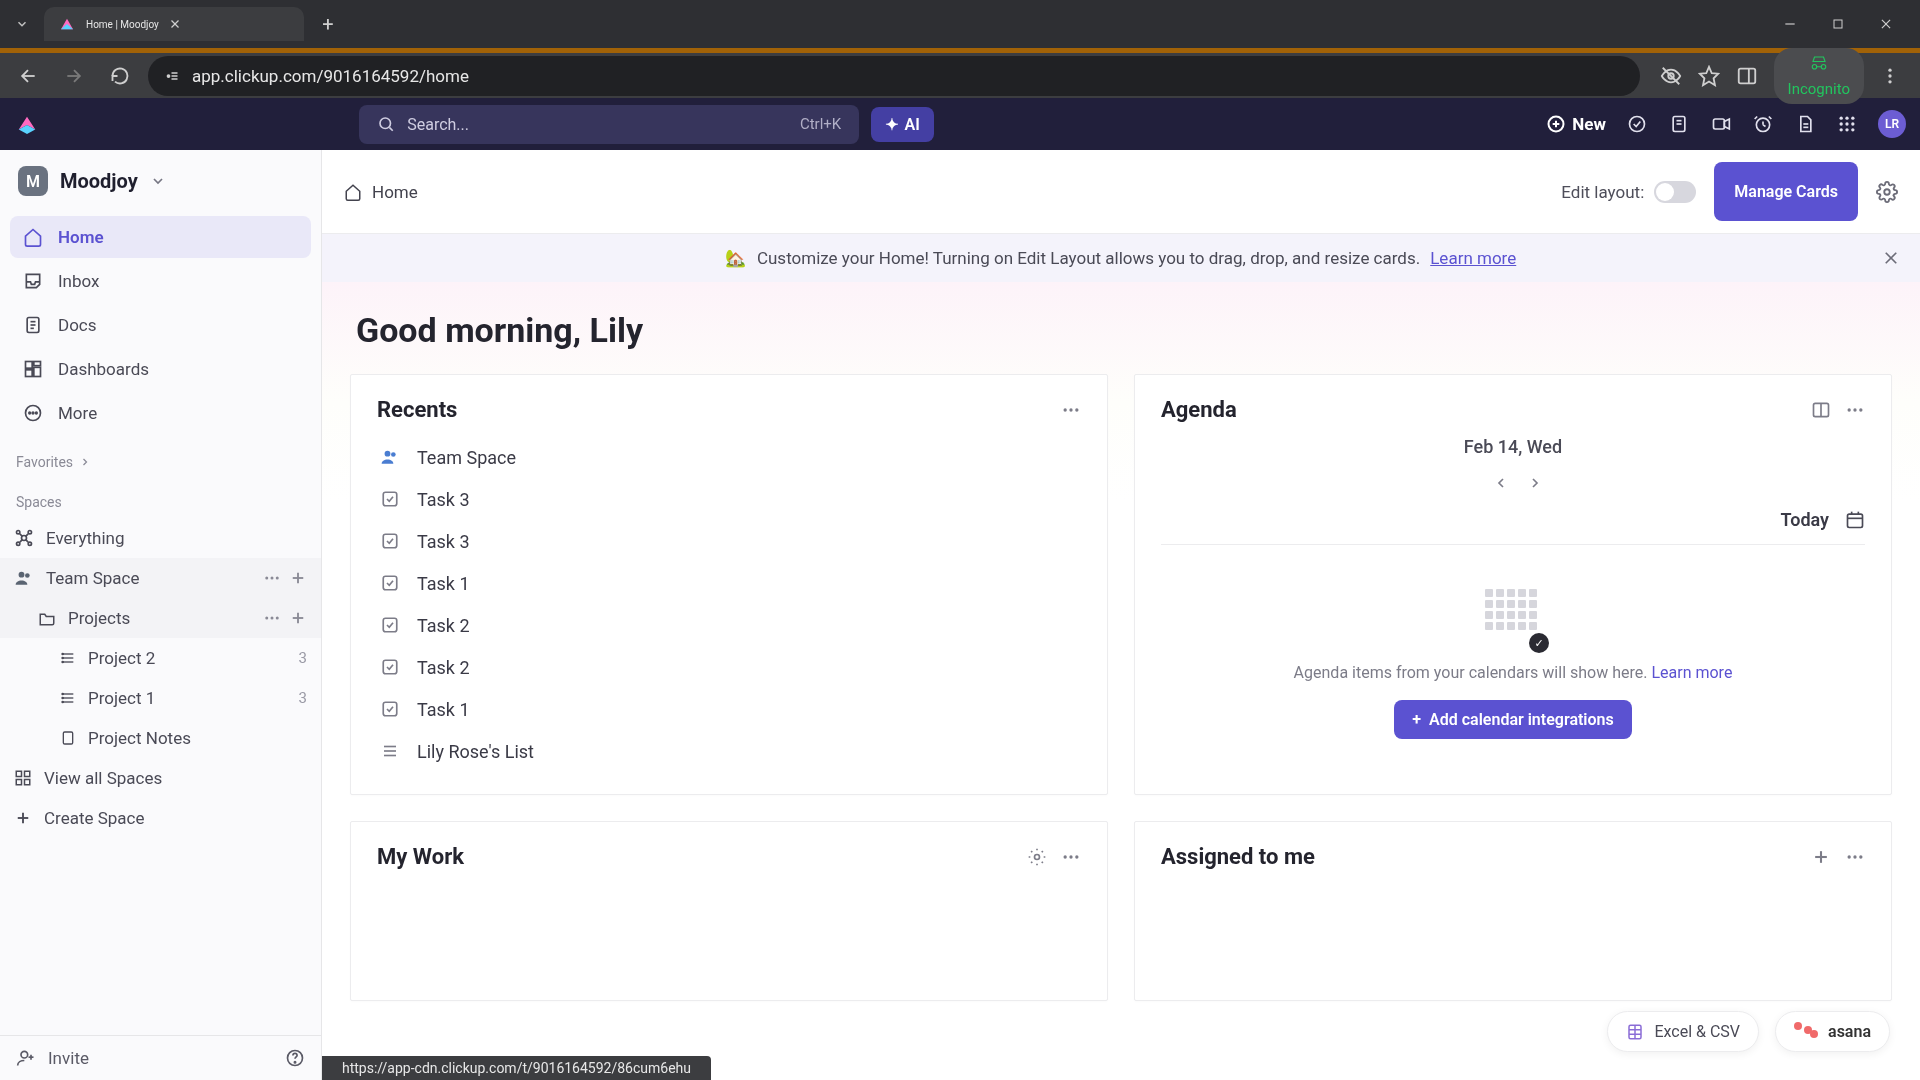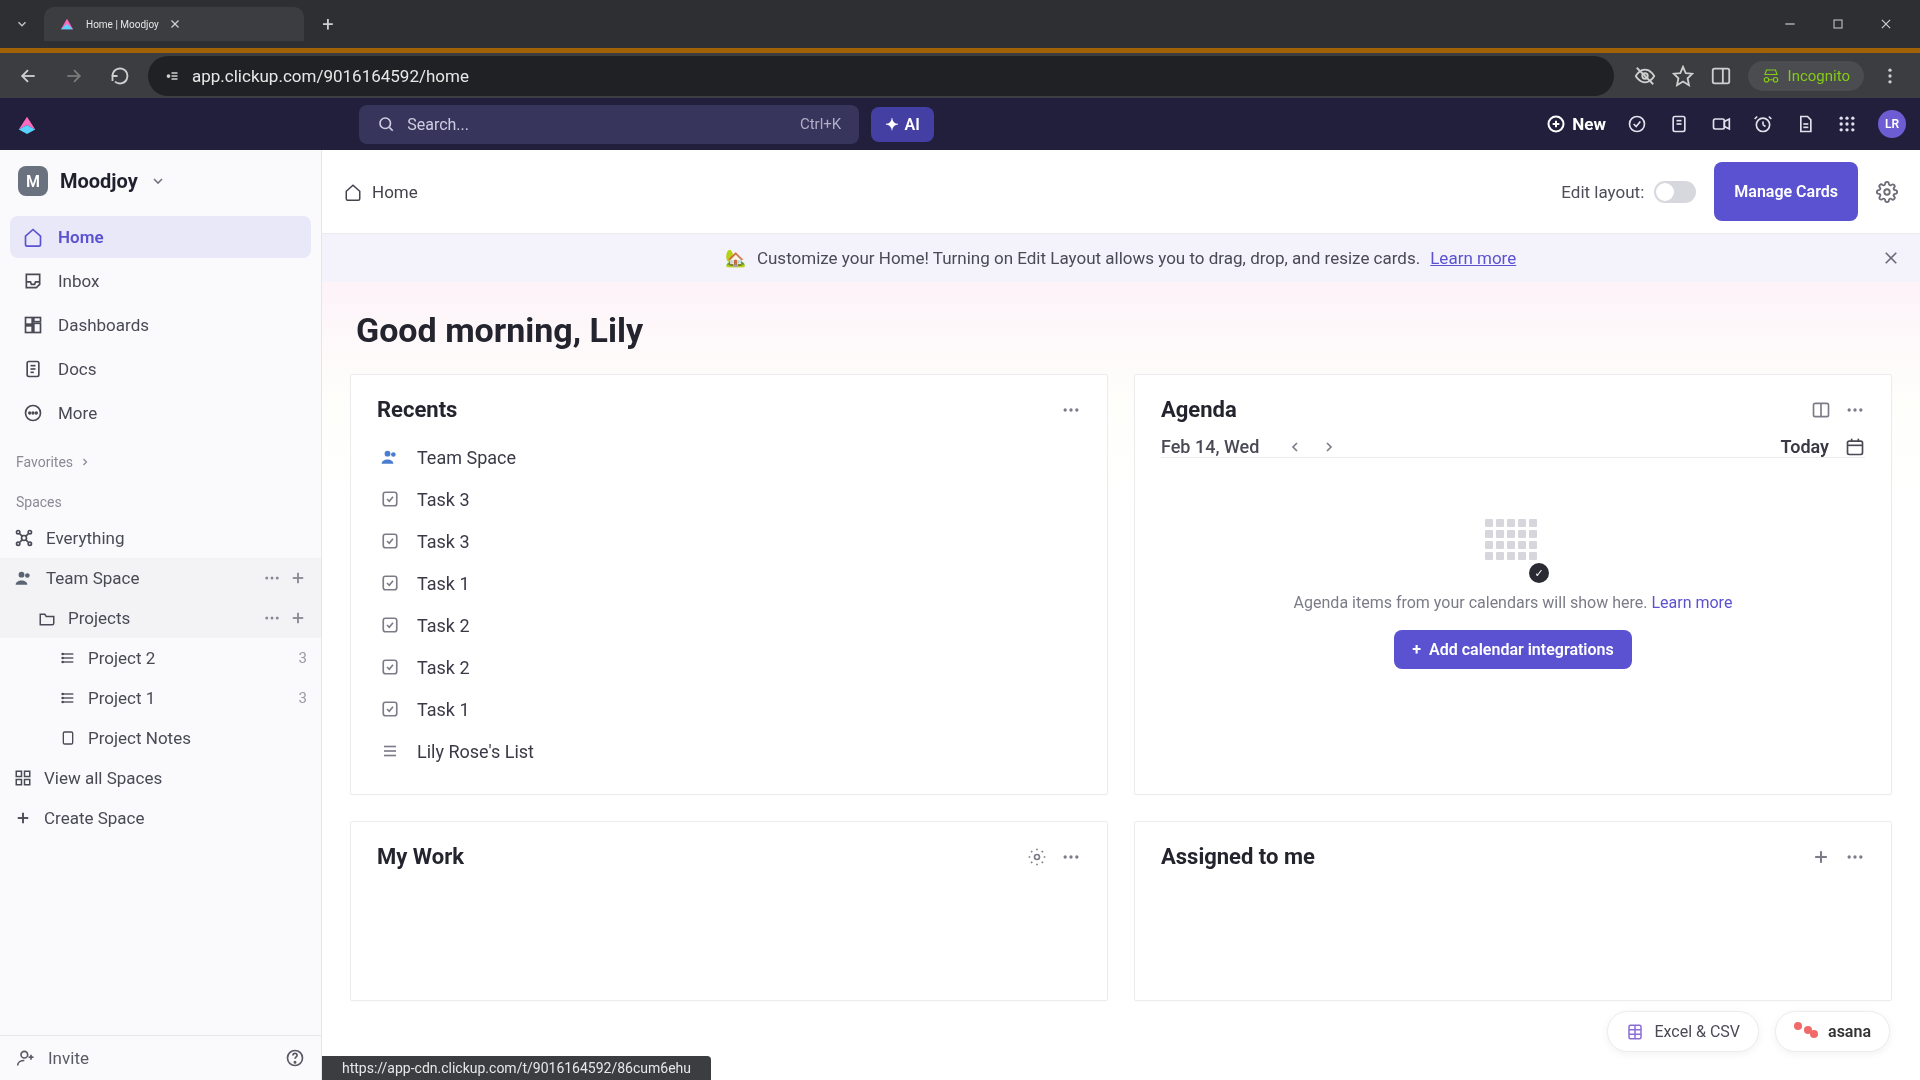--- a/index.html
+++ b/index.html
@@ -17,21 +17,21 @@
 .new-tab { width: 32px; height: 32px; display: flex; align-items: center; justify-content: center; color: #cfcfcf; font-size: 20px; border-radius: 50%; }
 .win-controls { margin-left: auto; display:flex; gap: 28px; padding-right: 16px; color:#cfcfcf;}
 .win-btn { width: 20px; height: 20px; display:flex; align-items:center; justify-content:center;}
 
 .url-bar { height: 50px; display: flex; align-items: center; padding: 0 10px; gap: 10px; background:#3c3d40; border-top:5px solid #a16207;}
 .nav-btn { width: 36px; height: 36px; display: flex; align-items: center; justify-content: center; color: #cfcfcf; border-radius:50%;}
 .nav-btn.disabled { color: #7a7a7a; }
 .url-field { flex: 1; background: #202124; color: #e7e7e7; border-radius: 22px; padding: 10px 16px; font-size: 17px; display:flex; align-items:center; gap:10px;}
 .url-field .lock { color:#cfcfcf; }
 .url-right-icons { display:flex; gap:16px; align-items:center; color:#cfcfcf; padding: 0 10px;}
-.incog-pill { display:flex; align-items:center; gap:8px; background:#4b4c4f; color:#84cc16; padding:6px 14px; border-radius:18px; font-size:15px;}
+.incog-pill { display:flex; align-items:center; gap:8px; background:#4b4c4f; color:#22c55e; padding:6px 14px; border-radius:18px; font-size:15px;flex-direction:column;}
 
 
 .app { background:#211f3b; color:white;}
 .app-header { height: 52px; display:flex; align-items:center; padding: 0 14px; gap:14px; }
 .app-logo { width:26px; height:26px; border-radius:6px; display:flex; align-items:center; justify-content:center;}
 .search-bar { margin-left:auto; margin-right:auto; display:flex; align-items:center; gap:12px; }
 .search-input { width: 500px; background: #37355c; border-radius: 8px; padding: 10px 18px; display:flex; align-items:center; gap:12px; color:#cfcde1;margin-left:6px;}
 .search-input .kbd { margin-left:auto; color:#b0aec6; font-size:15px;}
 .ai-btn { background:#443fa3; padding:8px 14px; border-radius:8px; display:flex; align-items:center; gap:6px; font-weight:600;}
 .header-right { display:flex; align-items:center; gap:20px; margin-left:auto;}
@@ -76,21 +76,21 @@
 
 .page-body { padding: 18px 28px; background: linear-gradient(180deg, #fdf3f9 0%, #fefefb 120px, #ffffff 220px); flex:1; overflow:auto; position:relative;}
 .greeting { font-size:34px; font-weight:700; color:#24242e; margin:10px 6px 24px;}
 .cards-row { display:flex; gap:26px; margin-bottom:26px;}
 .card { background:#fff; border:1px solid #ececee; border-radius:2px; padding:22px 26px; flex:1; box-shadow: 0 1px 2px rgba(0,0,0,0.02);}
 .card-header { display:flex; align-items:center; gap:12px; margin-bottom:14px;}
 .card-title { font-size:22px; font-weight:700; color:#24242e;}
 .card-actions { margin-left:auto; display:flex; gap:14px; color:#7c7c88;}
 .recent-item { display:flex; align-items:center; gap:16px; padding:10px 2px; color:#3a3a46; font-size:18px;}
 .recent-item .icn { width:22px; height:22px; display:flex; align-items:center; justify-content:center; color:#7c7c88;}
-.agenda-date-row { display:flex; align-items:center; gap:18px; color:#4a4a56; font-size:18px; margin-bottom:21px; padding-bottom:0; border-bottom:1px solid #ececee;}
+.agenda-date-row { display:flex; align-items:center; gap:18px; color:#4a4a56; font-size:18px; margin-bottom:4px; padding-bottom:14px; border-bottom:1px solid #ececee;flex-direction:column;}
 .agenda-date-row .date { font-weight:500;}
 .agenda-nav { display:flex; gap:18px; color:#7c7c88; margin-left:10px;}
 .agenda-right { margin-left:auto; display:flex; align-items:center; gap:16px;}
 .today { font-weight:600; color:#3a3a46;}
 .agenda-empty { display:flex; flex-direction:column; align-items:center; padding:40px 0 20px; gap:18px;}
 .cal-img { width:56px; height:56px; position:relative;}
 .cal-grid-ico { display:grid; grid-template-columns:repeat(5,8px); grid-auto-rows:8px; gap:3px;}
 .cal-grid-ico div { background:#d6d6dc; border-radius:1px;}
 .cal-check { position:absolute; right:-8px; bottom:-8px; width:20px; height:20px; border-radius:50%; background:#2a2a32; color:#fff; display:flex; align-items:center; justify-content:center; font-size:11px;}
 .agenda-empty-text { color:#7c7c88; font-size:16px;}
@@ -331,38 +331,38 @@
             <svg width="20" height="20" viewBox="0 0 24 24" fill="none" stroke="currentColor" stroke-width="2">
               <path d="M4 4h16v12l-4 4H4z"></path>
               <polyline points="4 13 9 13 10 16 14 16 15 13 20 13"></polyline>
             </svg>
           </span>
         <span>Inbox</span>
       </div>
       <div class="sb-item">
         <span class="icn">
             <svg width="20" height="20" viewBox="0 0 24 24" fill="none" stroke="currentColor" stroke-width="2">
+              <rect x="5" y="3" width="14" height="18" rx="2"></rect>
+              <line x1="9" y1="8" x2="15" y2="8"></line>
+              <line x1="9" y1="12" x2="15" y2="12"></line>
+              <line x1="9" y1="16" x2="13" y2="16"></line>
+            </svg>
+          </span>
+        <span>Docs</span>
+      </div>
+      <div class="sb-item">
+        <span class="icn">
+            <svg width="20" height="20" viewBox="0 0 24 24" fill="none" stroke="currentColor" stroke-width="2">
               <rect x="3" y="3" width="8" height="8"></rect>
               <rect x="13" y="3" width="8" height="5"></rect>
               <rect x="13" y="10" width="8" height="11"></rect>
               <rect x="3" y="13" width="8" height="8"></rect>
             </svg>
           </span>
         <span>Dashboards</span>
-      </div>
-      <div class="sb-item">
-        <span class="icn">
-            <svg width="20" height="20" viewBox="0 0 24 24" fill="none" stroke="currentColor" stroke-width="2">
-              <rect x="5" y="3" width="14" height="18" rx="2"></rect>
-              <line x1="9" y1="8" x2="15" y2="8"></line>
-              <line x1="9" y1="12" x2="15" y2="12"></line>
-              <line x1="9" y1="16" x2="13" y2="16"></line>
-            </svg>
-          </span>
-        <span>Docs</span>
       </div>
       <div class="sb-item">
         <span class="icn">
             <svg width="20" height="20" viewBox="0 0 24 24" fill="none" stroke="currentColor" stroke-width="2">
               <circle cx="12" cy="12" r="9"></circle>
               <circle cx="8" cy="12" r="1" fill="currentColor"></circle>
               <circle cx="12" cy="12" r="1" fill="currentColor"></circle>
               <circle cx="16" cy="12" r="1" fill="currentColor"></circle>
             </svg>
           </span>

